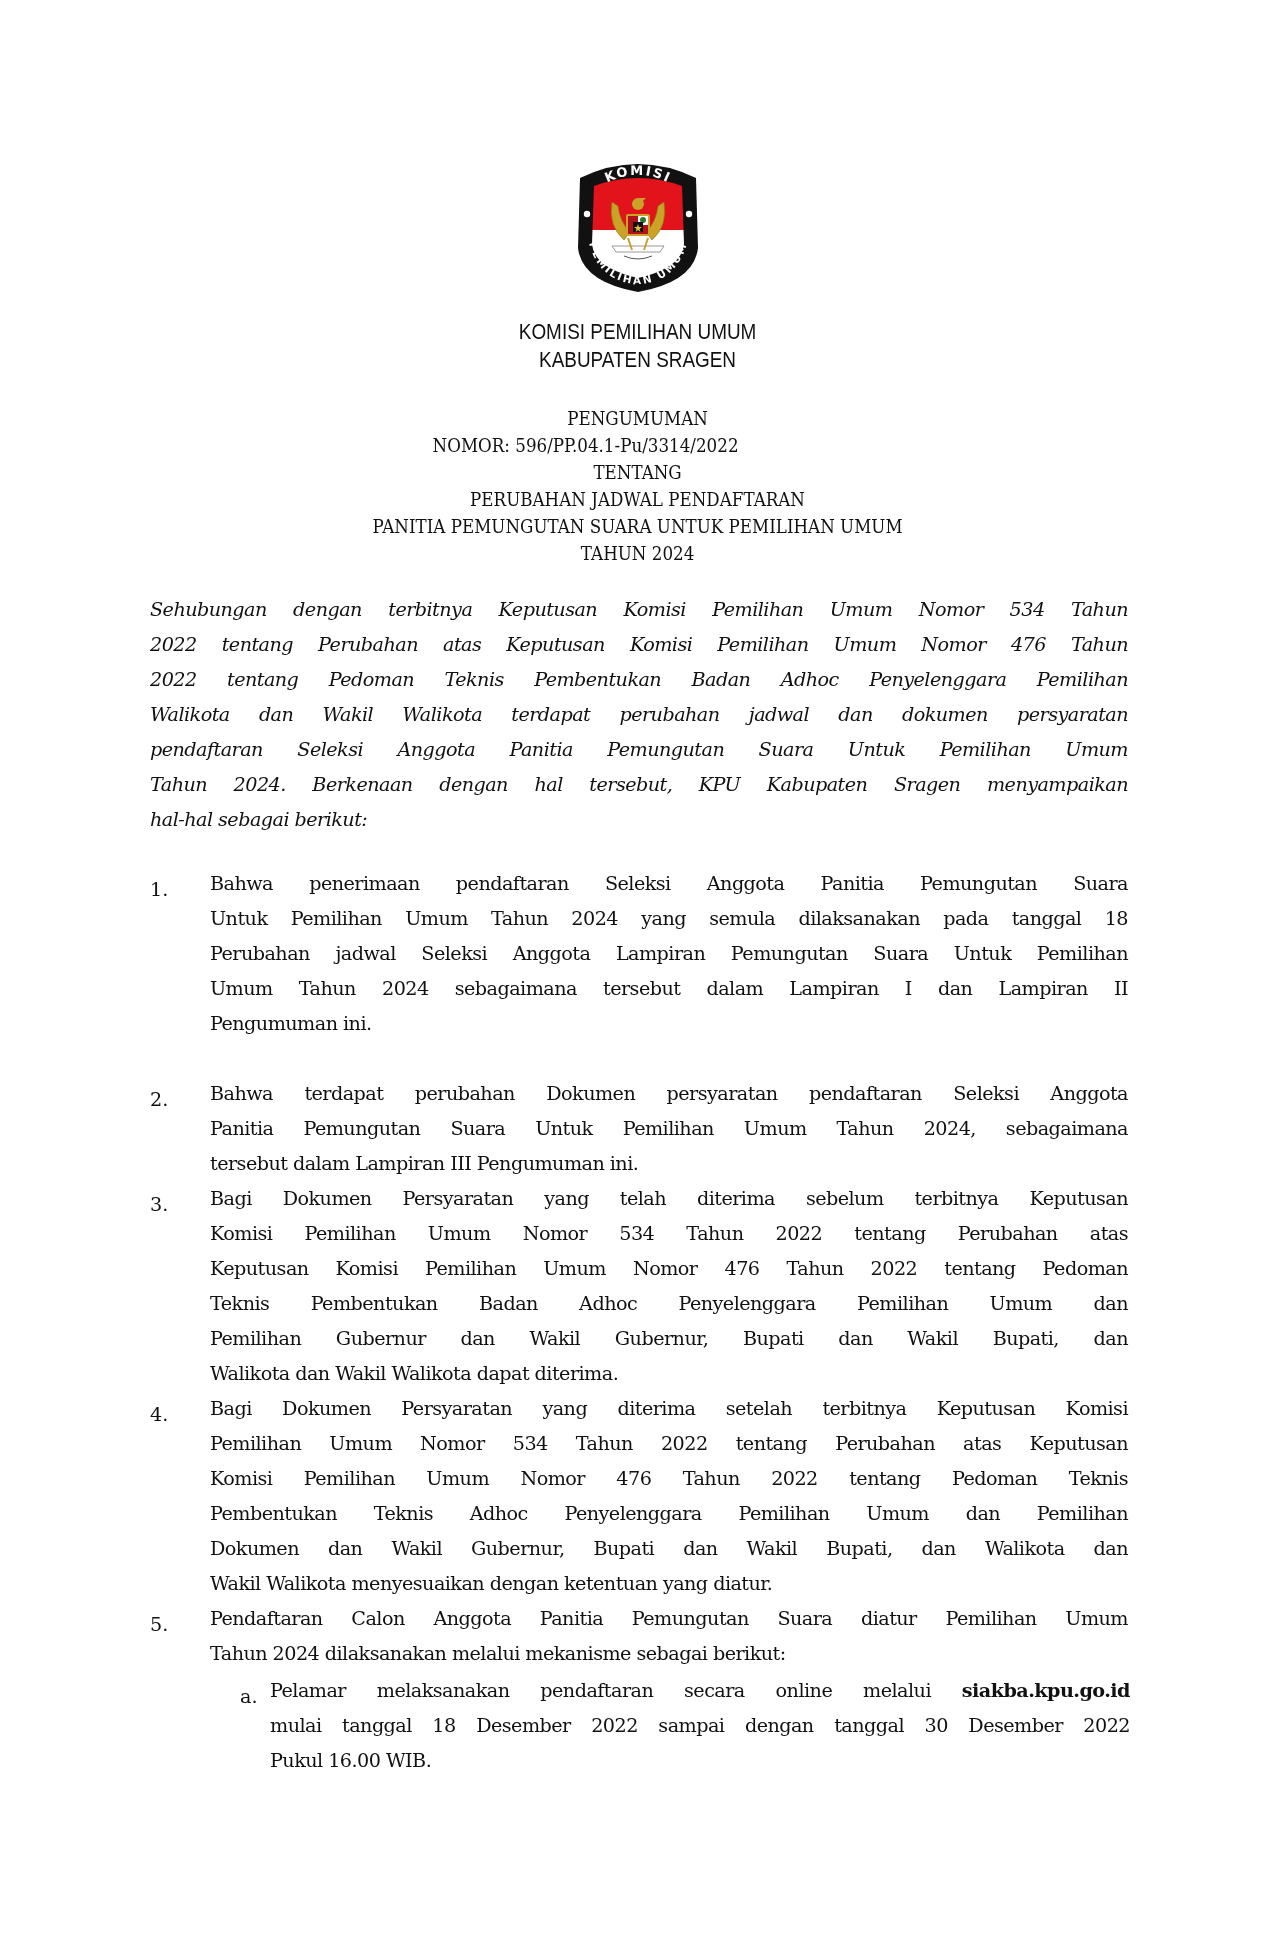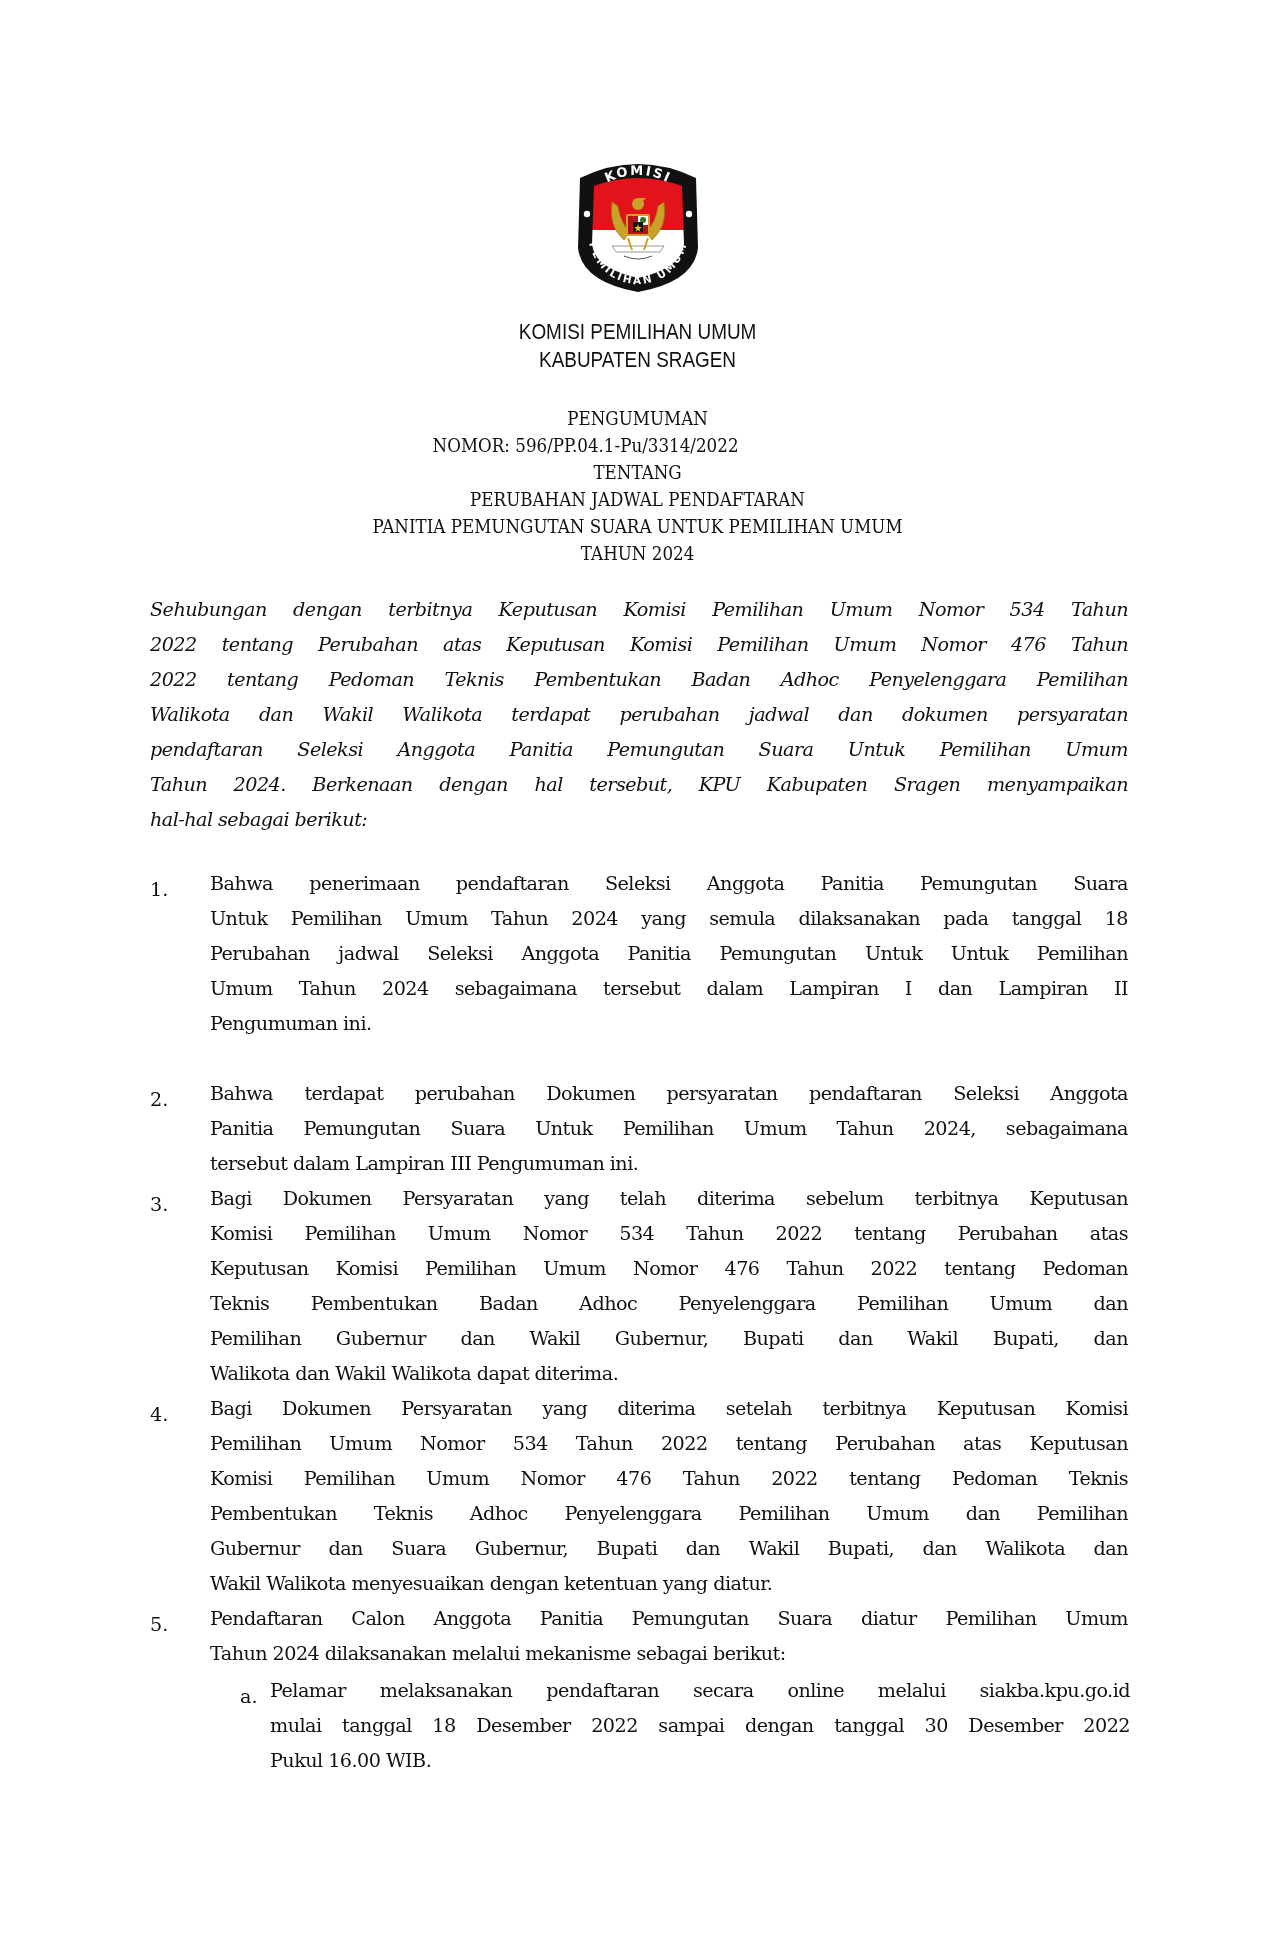--- a/index.html
+++ b/index.html
@@ -31,21 +31,21 @@
 
   .intro { top: 592px; }
 
   .list { position: absolute; left: 150px; width: 978px; font-family: "DejaVu Serif", serif; font-size: 19.2px; }
   .item { position: absolute; left: 0; width: 978px; }
   .num { position: absolute; left: 0; top: 0; width: 40px; line-height: 35px; }
   .itext { position: absolute; left: 60px; width: 918px; }
   .sub { position: absolute; left: 88px; width: 890px; }
   .snum { position: absolute; left: 0; top: 0; line-height: 35px; }
   .stext { position: absolute; left: 30px; width: 860px; }
-  .bold { font-weight: normal; }
+  .bold { font-weight: bold; }
 </style>
 </head>
 <body>
 
 <div class="page">
 
   <svg class="logo" viewBox="0 0 132 140">
     <defs>
       <clipPath id="innerClip">
         <path d="M22,34 Q66,18 110,34 L112,92 Q110,116 66,126 Q22,116 20,92 Z"></path>
@@ -105,21 +105,21 @@
     <span class="line last">hal-hal sebagai berikut:</span>
   </div>
 
   <div class="list" style="top:872px;">
 
     <div class="item" style="top:0px;">
       <span class="num">1.</span>
       <div class="itext body-like">
         <span class="line">Bahwa penerimaan pendaftaran Seleksi Anggota Panitia Pemungutan Suara</span>
         <span class="line">Untuk Pemilihan Umum Tahun 2024 yang semula dilaksanakan pada tanggal 18</span>
-        <span class="line">Perubahan jadwal Seleksi Anggota Panitia Pemungutan Untuk Untuk Pemilihan</span>
+        <span class="line">Perubahan jadwal Seleksi Anggota Lampiran Pemungutan Suara Untuk Pemilihan</span>
         <span class="line">Umum Tahun 2024 sebagaimana tersebut dalam Lampiran I dan Lampiran II</span>
         <span class="line last">Pengumuman ini.</span>
       </div>
     </div>
 
     <div class="item" style="top:210px;">
       <span class="num">2.</span>
       <div class="itext">
         <span class="line">Bahwa terdapat perubahan Dokumen persyaratan pendaftaran Seleksi Anggota</span>
         <span class="line">Panitia Pemungutan Suara Untuk Pemilihan Umum Tahun 2024, sebagaimana</span>
@@ -139,21 +139,21 @@
       </div>
     </div>
 
     <div class="item" style="top:525px;">
       <span class="num">4.</span>
       <div class="itext">
         <span class="line">Bagi Dokumen Persyaratan yang diterima setelah terbitnya Keputusan Komisi</span>
         <span class="line">Pemilihan Umum Nomor 534 Tahun 2022 tentang Perubahan atas Keputusan</span>
         <span class="line">Komisi Pemilihan Umum Nomor 476 Tahun 2022 tentang Pedoman Teknis</span>
         <span class="line">Pembentukan Teknis Adhoc Penyelenggara Pemilihan Umum dan Pemilihan</span>
-        <span class="line">Gubernur dan Suara Gubernur, Bupati dan Wakil Bupati, dan Walikota dan</span>
+        <span class="line">Dokumen dan Wakil Gubernur, Bupati dan Wakil Bupati, dan Walikota dan</span>
         <span class="line last">Wakil Walikota menyesuaikan dengan ketentuan yang diatur.</span>
       </div>
     </div>
 
     <div class="item" style="top:735px;">
       <span class="num">5.</span>
       <div class="itext">
         <span class="line">Pendaftaran Calon Anggota Panitia Pemungutan Suara diatur Pemilihan Umum</span>
         <span class="line last">Tahun 2024 dilaksanakan melalui mekanisme sebagai berikut:</span>
       </div>

